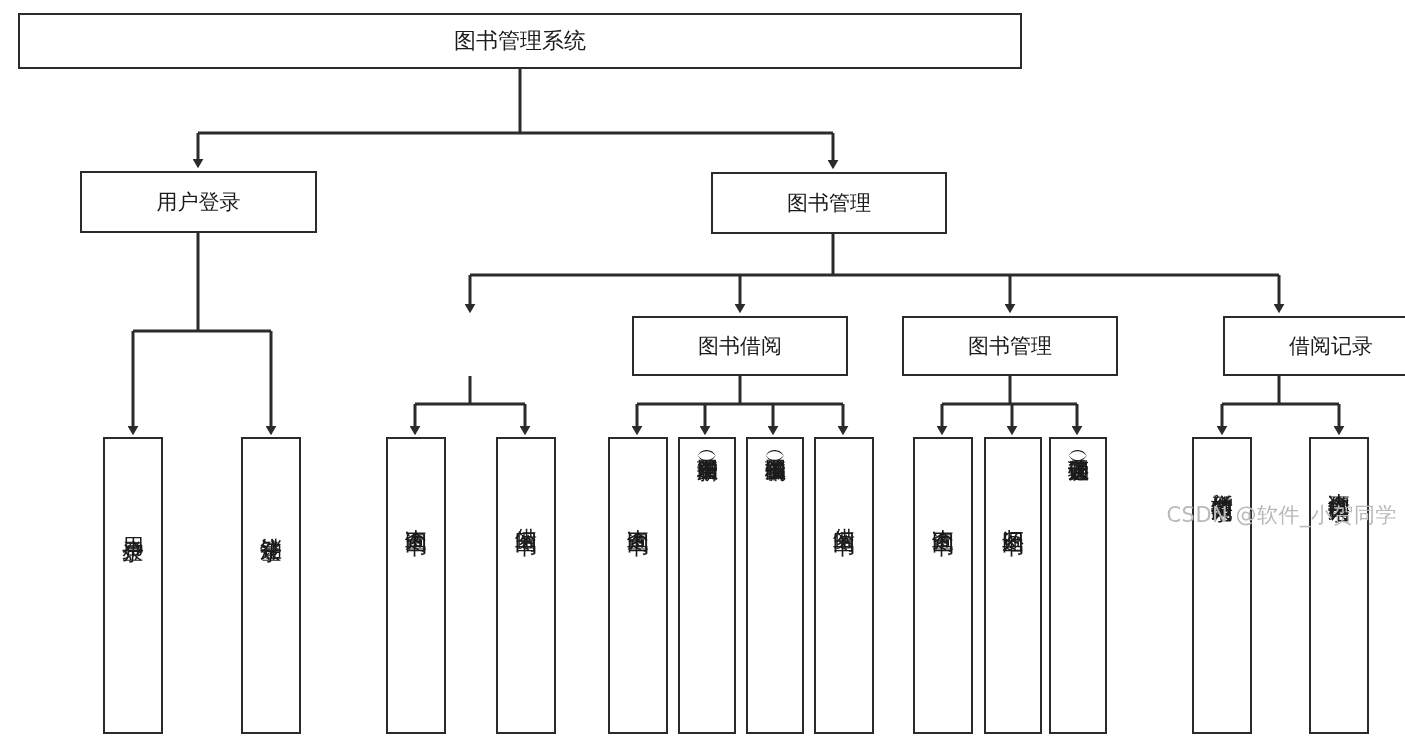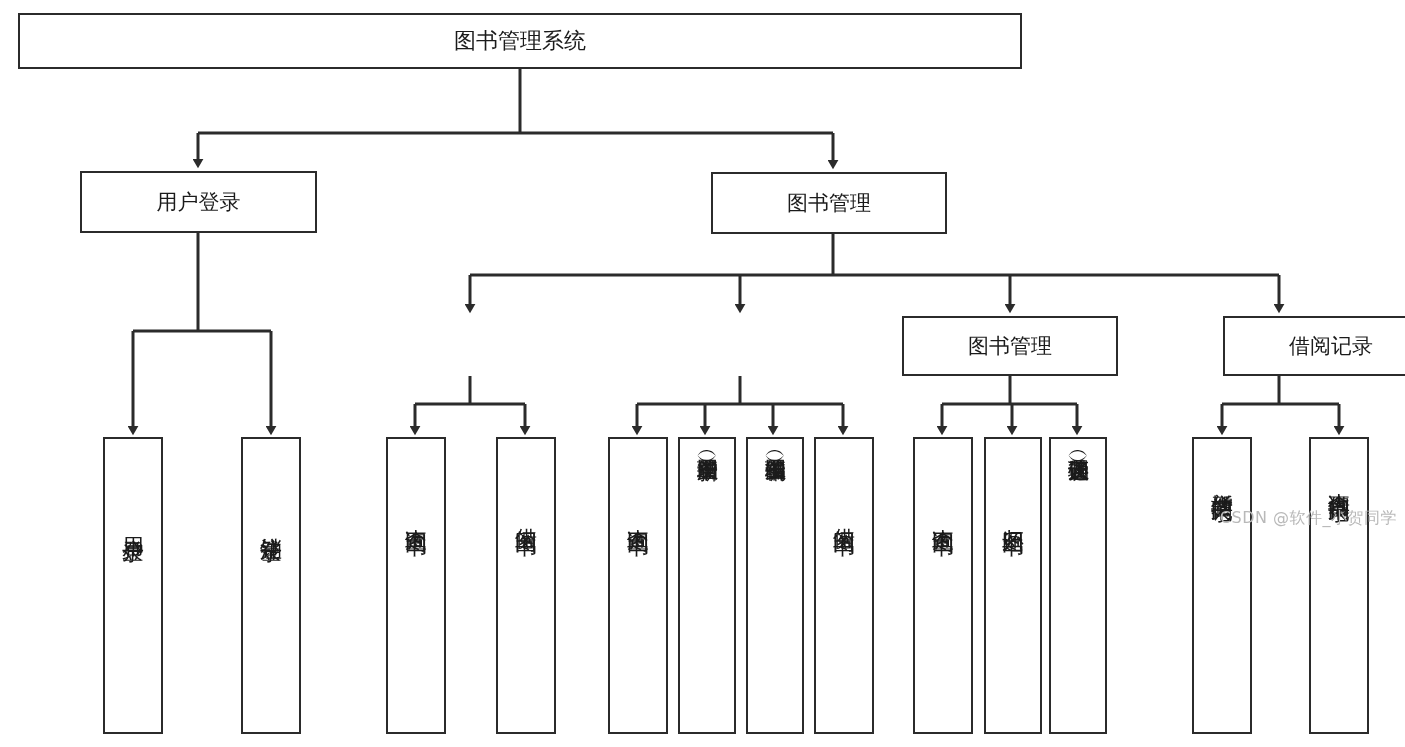--- a/index.html
+++ b/index.html
@@ -62,21 +62,21 @@
     line-height: 1;
   }
   .node.vert.tall .label {
     font-size: 21px;
     letter-spacing: 0px;
   }
   .watermark {
     position: absolute;
     right: 8px;
     bottom: 6px;
-    font-size: 16px;
+    font-size: 21px;
     color: #b9b9b9;
     white-space: nowrap;
     letter-spacing: 0.5px;
   }
 </style>
 </head>
 <body>
 
 <div id="diagram-root">
 
@@ -134,20 +134,23 @@
     <span class="label">图书管理系统</span>
   </div>
 
   <div class="node horiz" style="left:80px; top:171px; width:237px; height:62px;">
     <span class="label">用户登录</span>
   </div>
   <div class="node horiz" style="left:711px; top:172px; width:236px; height:62px;">
     <span class="label">图书管理</span>
   </div>
 
+  <div class="node horiz" style="left:632px; top:316px; width:216px; height:60px;">
+    <span class="label">图书借阅</span>
+  </div>
   <div class="node horiz" style="left:902px; top:316px; width:216px; height:60px;">
     <span class="label">图书管理</span>
   </div>
   <div class="node horiz" style="left:1223px; top:316px; width:216px; height:60px;">
     <span class="label">借阅记录</span>
   </div>
 
   <div class="node vert" style="left:103px; top:437px; width:60px; height:297px; padding-top:80px;">
     <span class="label">用户登录</span>
   </div>

